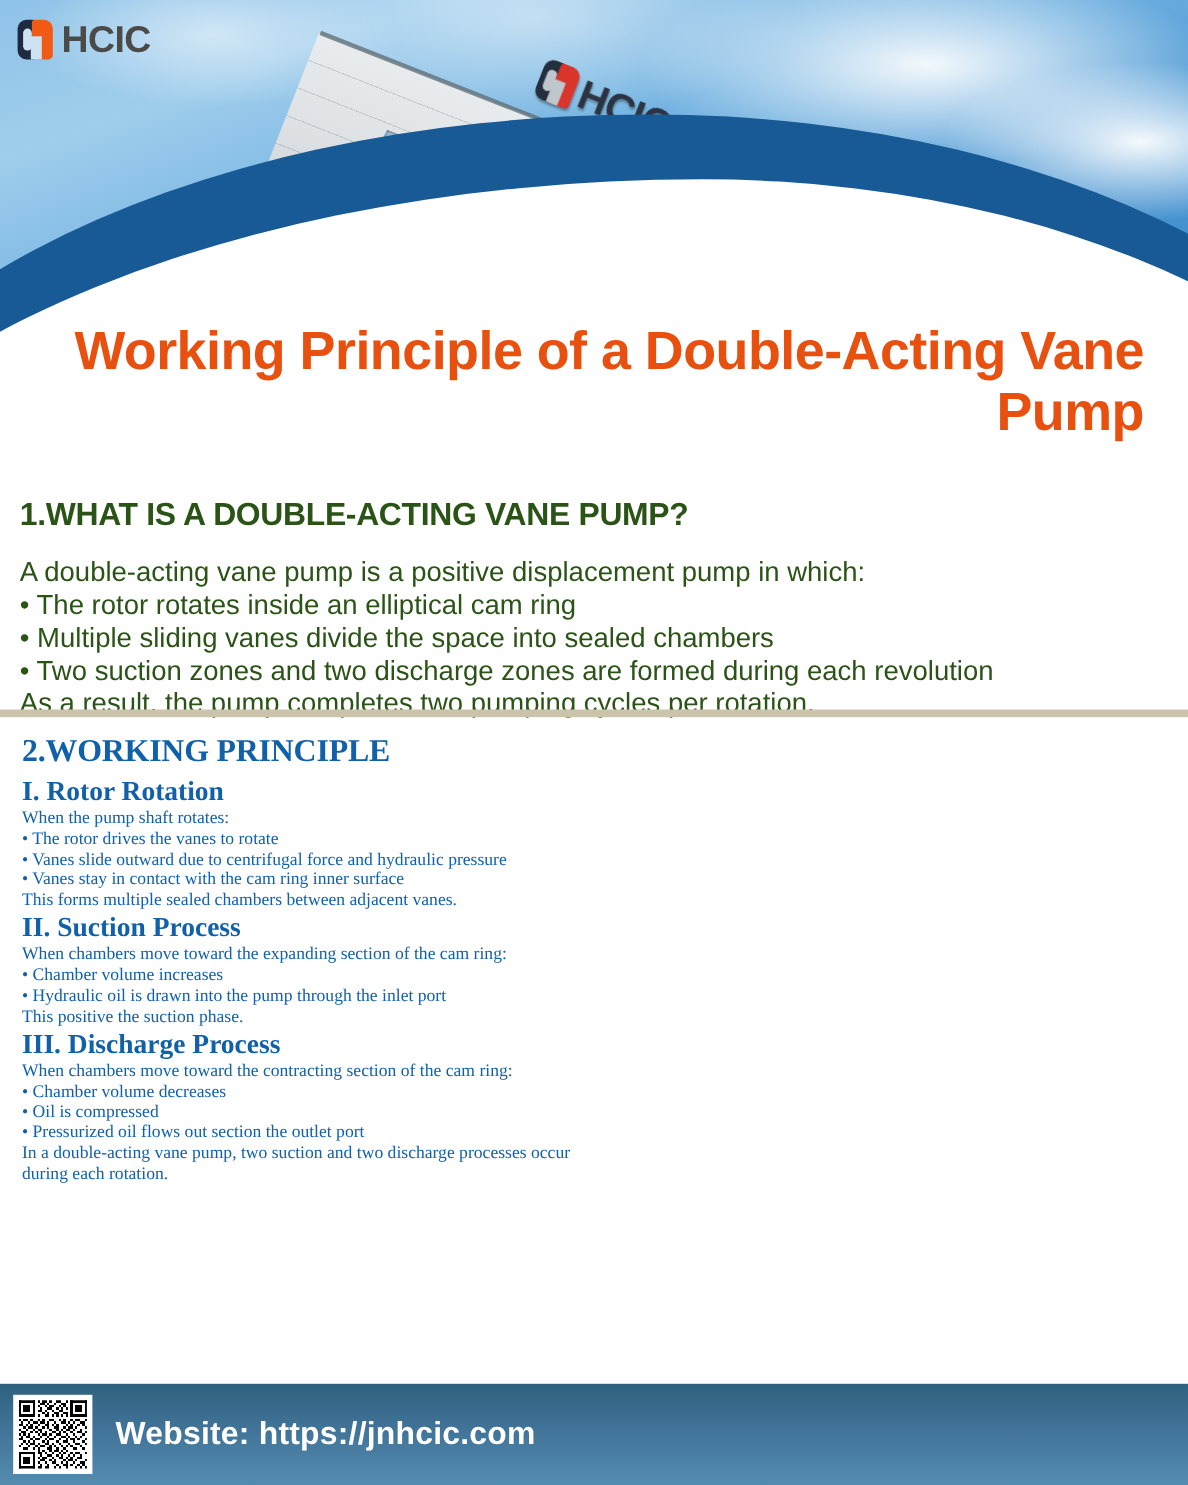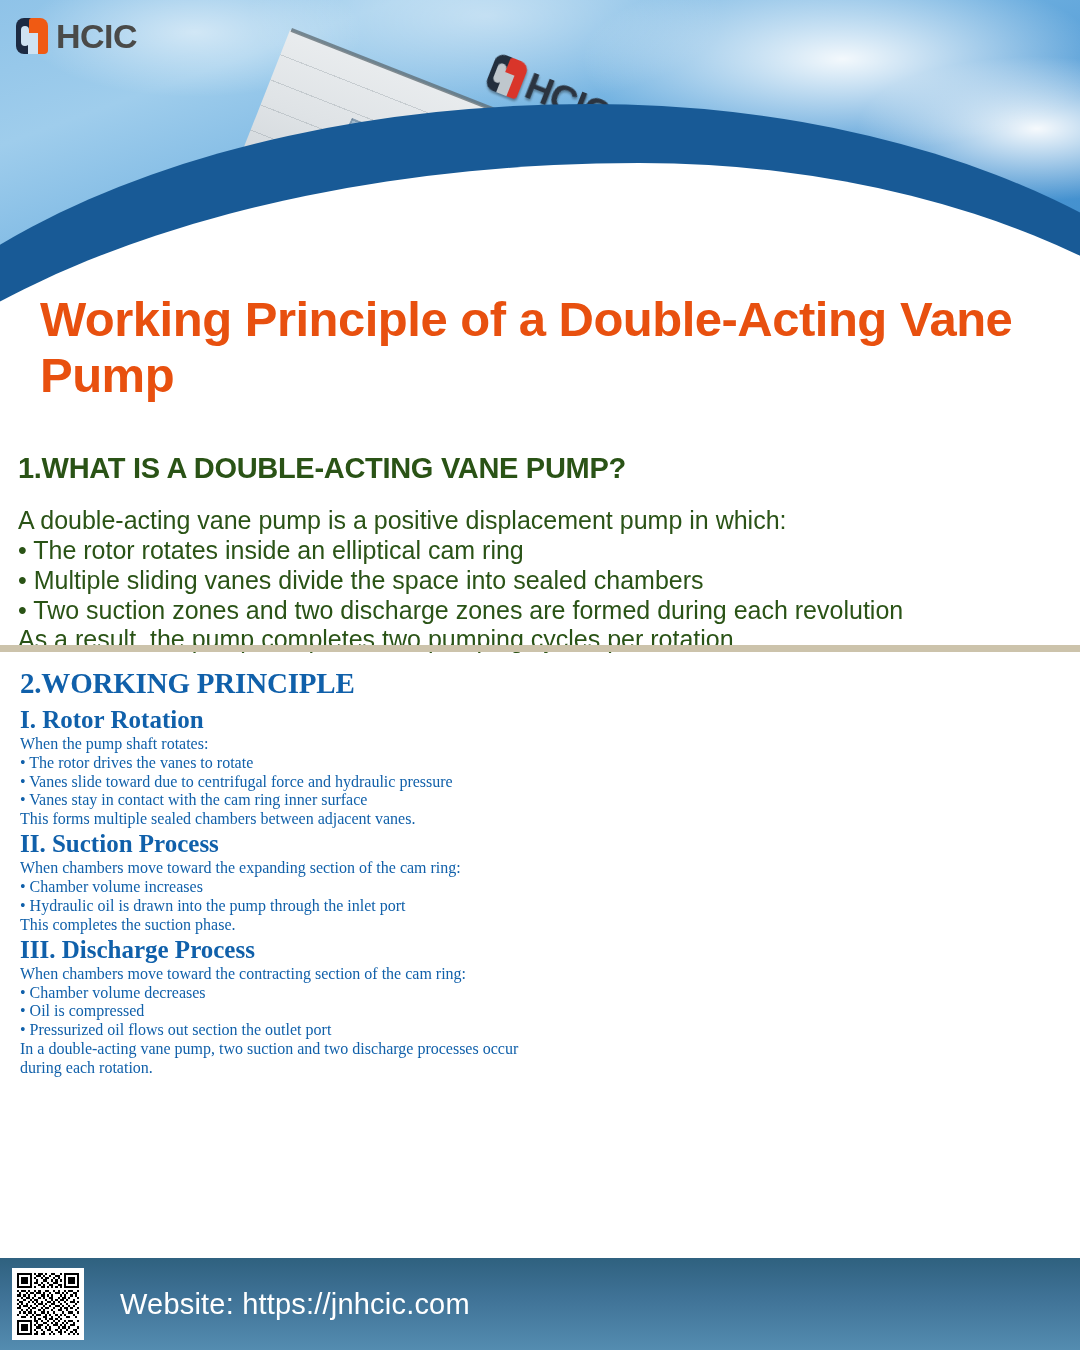--- a/index.html
+++ b/index.html
@@ -160,21 +160,21 @@
     background:#cfe2f2;
   }
   .logo .word {
     font-size:34px; font-weight:bold; color:#4a4a48;
     letter-spacing:-0.5px; line-height:1;
   }
 
   
   .title {
     position:absolute; left:40px; top:292px; width:1000px;
-    text-align:left;
+    text-align:right;
     font-size:49px; font-weight:bold;
     color:#e8500f;
     line-height:1.14;
     font-stretch:condensed;
     letter-spacing:-0.5px;
   }
 
   
   .sec1 { position:absolute; left:18px; top:452px; width:1050px; }
   .sec1 h2 {
@@ -213,22 +213,22 @@
     position:absolute; left:0; bottom:0; width:1080px; height:92px;
     background:linear-gradient(to bottom,#2f617f 0%,#3f7296 42%,#548cb0 100%);
     display:flex; align-items:center;
   }
   .qr {
     width:72px; height:72px; margin-left:12px;
     background:#ffffff; padding:5px; flex:none;
   }
   .qr svg { display:block; width:100%; height:100%; }
   .site {
-    margin-left:36px;
-    font-size:29px; font-weight:normal; color:#ffffff;
+    margin-left:21px;
+    font-size:29px; font-weight:bold; color:#ffffff;
     letter-spacing:0.2px;
   }
 </style>
 </head>
 <body>
 
 <div class="poster">
 
   <div class="header">
     <div class="sky"></div>
@@ -275,31 +275,31 @@
 
   <div class="divider"></div>
 
   <div class="sec2">
     <h2>2.WORKING PRINCIPLE</h2>
 
     <div class="blk">
       <h3>I.  Rotor Rotation</h3>
       <p>When the pump shaft rotates:</p>
       <p>• The rotor drives the vanes to rotate</p>
-      <p>• Vanes slide toward due to centrifugal force and hydraulic pressure</p>
+      <p>• Vanes slide outward due to centrifugal force and hydraulic pressure</p>
       <p>• Vanes stay in contact with the cam ring inner surface</p>
       <p>This forms multiple sealed chambers between adjacent vanes.</p>
     </div>
 
     <div class="blk">
       <h3>II. Suction Process</h3>
       <p>When chambers move toward the expanding section of the cam ring:</p>
       <p>• Chamber volume increases</p>
       <p>• Hydraulic oil is drawn into the pump through the inlet port</p>
-      <p>This completes the suction phase.</p>
+      <p>This positive the suction phase.</p>
     </div>
 
     <div class="blk">
       <h3>III. Discharge Process</h3>
       <p>When chambers move toward the contracting section of the cam ring:</p>
       <p>• Chamber volume decreases</p>
       <p>• Oil is compressed</p>
       <p>• Pressurized oil flows out section the outlet port</p>
       <p>In a double-acting vane pump, two suction and two discharge processes occur</p>
       <p>during each rotation.</p>

